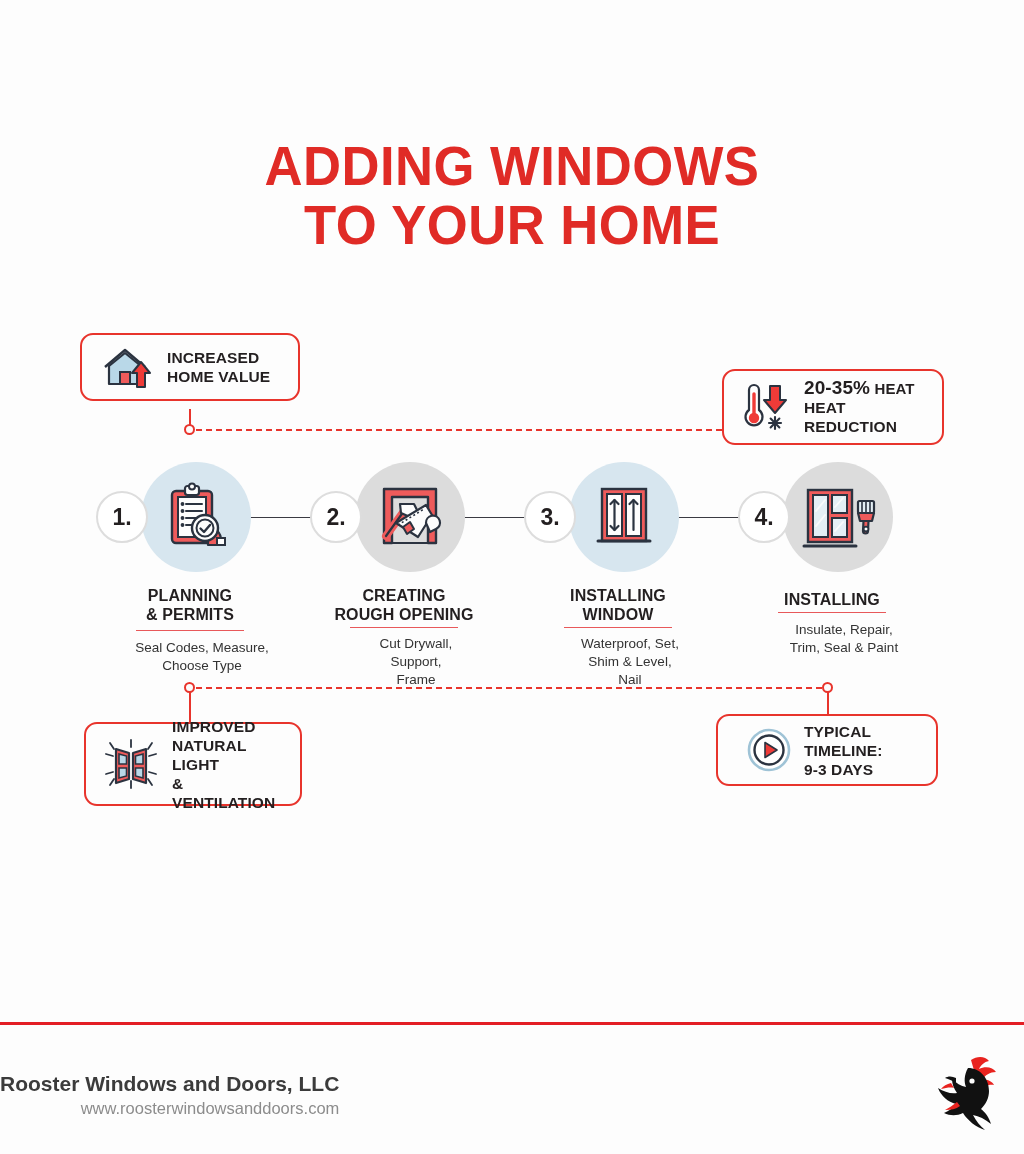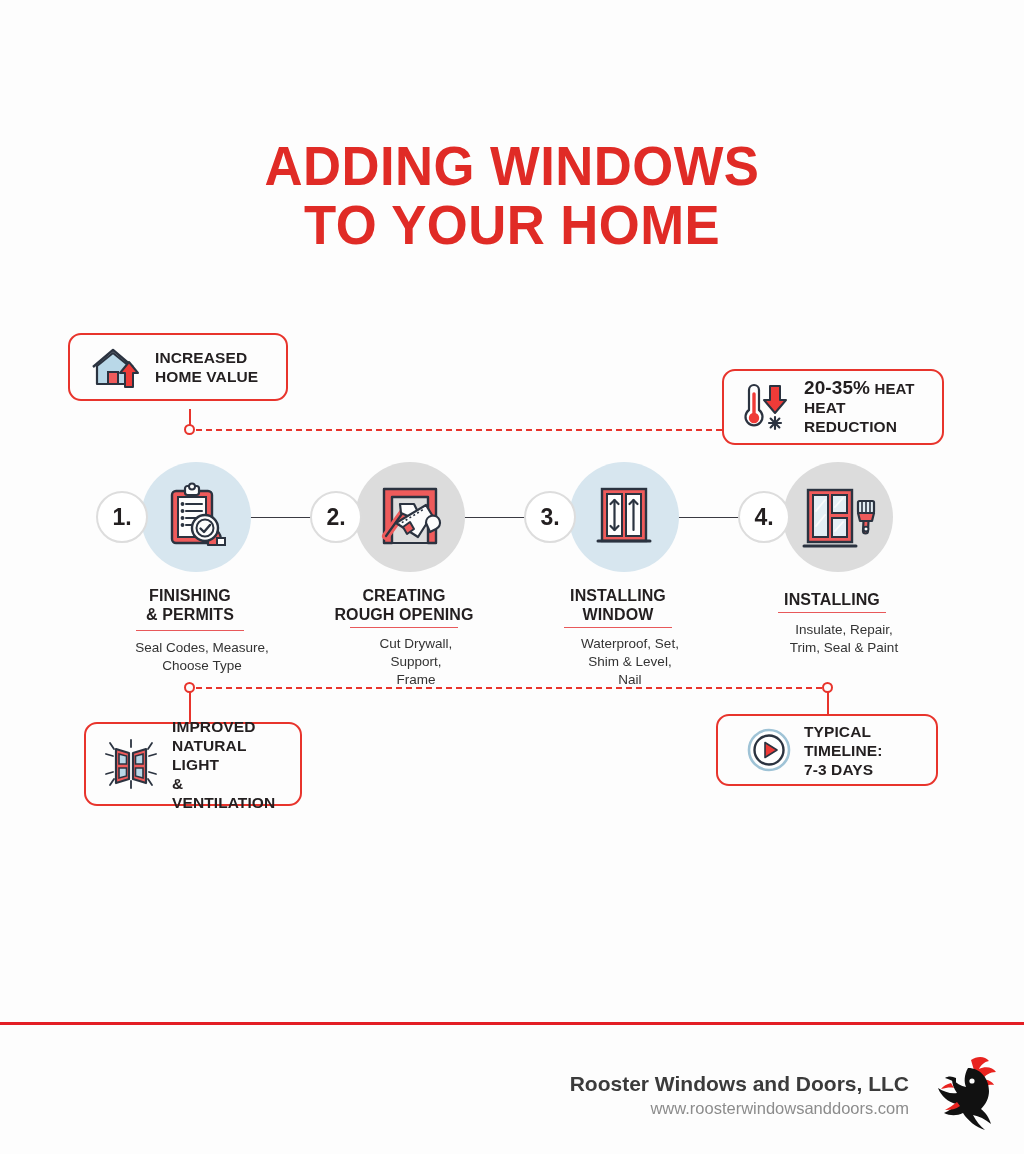--- a/index.html
+++ b/index.html
@@ -52,21 +52,21 @@
     font-weight: bold;
     font-size: 15.5px;
     line-height: 19px;
     color: #231f20;
     letter-spacing: 0.1px;
   }
   .callout .ctext .big { font-size: 19px; }
   .callout .ctext .sm  { font-size: 15px; }
   .ico { flex: 0 0 auto; display: block; }
 
-  #callout-home-value    { left: 68px;  top: 333px; width: 220px; height: 68px; padding-left: 17px; }
+  #callout-home-value    { left: 80px;  top: 333px; width: 220px; height: 68px; padding-left: 17px; }
   #callout-heat-loss     { left: 722px; top: 333px; width: 222px; height: 76px; margin-top: 36px; }
   #callout-natural-light { left: 84px;  top: 722px; width: 218px; height: 84px; }
   #callout-timeline      { left: 716px; top: 714px; width: 222px; height: 72px; padding-left: 28px; }
 
   
   .dashline {
     position: absolute;
     height: 0;
     border-top: 2px dashed #e8342c;
   }
@@ -198,24 +198,24 @@
     background: #e31e24;
   }
   #footer {
     position: absolute;
     left: 0;
     top: 1050px;
     width: 1024px;
     height: 90px;
     display: flex;
     align-items: center;
-    justify-content: flex-end;
+    justify-content: space-between;
     padding-right: 19px;
     box-sizing: border-box;
-    gap: 18px;
+    gap: 0;
   }
   #footer-text { text-align: right; }
   #footer-company {
     font-weight: bold;
     font-size: 21px;
     color: #3b3b3b;
     line-height: 26px;
   }
   #footer-url {
     font-size: 16.5px;
@@ -310,21 +310,21 @@
   </div>
 
   <div class="callout" id="callout-timeline">
     <svg class="ico" width="46" height="46" viewBox="0 0 46 46">
       <circle cx="23" cy="23" r="20" fill="#fff" stroke="#9fc3d6" stroke-width="2.6"></circle>
       <circle cx="23" cy="23" r="14.5" fill="#fff" stroke="#2b3340" stroke-width="2.4"></circle>
       <path d="M19 15.5 L31 23 L19 30.5 Z" fill="#ef3b38" stroke="#2b3340" stroke-width="1.6" stroke-linejoin="round"></path>
     </svg>
     <div class="ctext">
       <div>TYPICAL TIMELINE:</div>
-      <div>7-3 DAYS</div>
+      <div>9-3 DAYS</div>
     </div>
   </div>
 
   <div class="joiner" id="joiner-1"></div>
   <div class="joiner" id="joiner-2"></div>
   <div class="joiner" id="joiner-3"></div>
 
   <div class="step" id="step-1">
     <div class="disc blue">
       <svg width="72" height="72" viewBox="0 0 72 72">
@@ -350,21 +350,21 @@
         </g>
         <path d="M48 46 a13 13 0 0 1 13 13 v5 h-13 Z" fill="#ef5b5b" stroke="#2b3340" stroke-width="2.2" stroke-linejoin="round"></path>
         <rect x="57" y="57" width="8" height="7" fill="#fdfdfd" stroke="#2b3340" stroke-width="2"></rect>
         <circle cx="45" cy="47" r="13" fill="#fdfdfd" stroke="#2b3340" stroke-width="2.4"></circle>
         <circle cx="45" cy="47" r="8.5" fill="none" stroke="#2b3340" stroke-width="2"></circle>
         <path d="M40.5 47.5 L44 51 L50 44" fill="none" stroke="#2b3340" stroke-width="2.4" stroke-linecap="round" stroke-linejoin="round"></path>
       </svg>
     </div>
     <div class="badge">1.</div>
     <div class="step-head">
-      <div>FINISHING</div>
+      <div>PLANNING</div>
       <div>&amp; PERMITS</div>
     </div>
     <div class="step-rule" style="top:168px;"></div>
     <div class="step-body" style="top:177px;">
       <div>Seal Codes, Measure,</div>
       <div>Choose Type</div>
     </div>
   </div>
 
   <div class="step" id="step-2">

